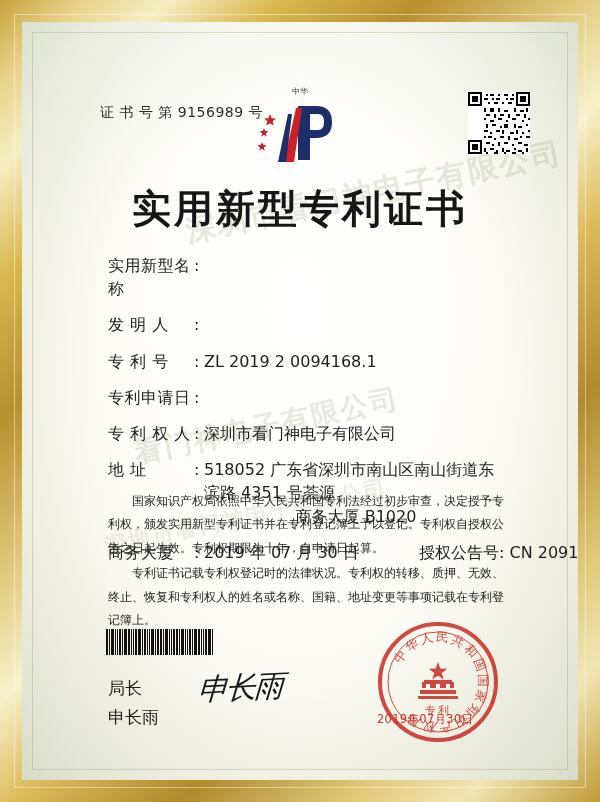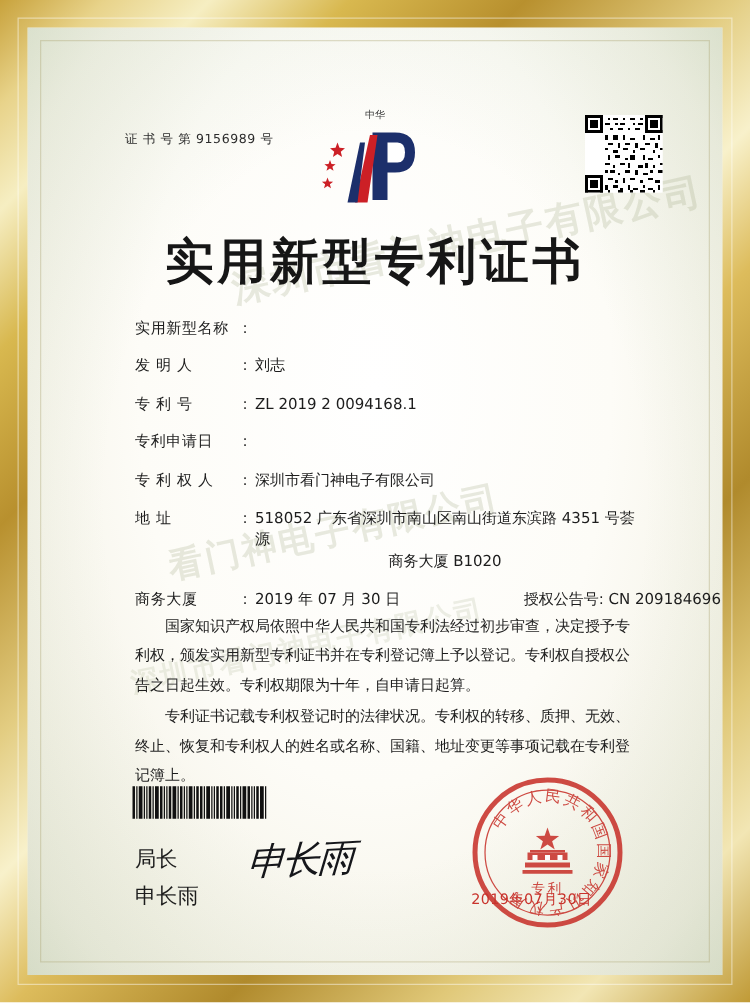--- a/index.html
+++ b/index.html
@@ -79,21 +79,21 @@
   }
   .wm1 { top: 150px; left: 160px; }
   .wm2 { top: 385px; left: 110px; font-size: 28px; }
   .wm3 { top: 480px; left: 80px;  font-size: 22px; color: rgba(150,160,120,0.17); }
 
   
   .cert-no {
     position: absolute;
     left: 78px;
     top: 82px;
-    font-size: 10px;
+    font-size: 14px;
     color: #2b2b2b;
     letter-spacing: 0.5px;
     font-family: "DejaVu Sans", sans-serif;
   }
   .qr {
     position: absolute;
     right: 48px;
     top: 70px;
     width: 62px;
     height: 62px;
@@ -129,21 +129,21 @@
   .fields {
     position: absolute;
     left: 86px;
     top: 232px;
     width: 400px;
   }
   .field-row {
     display: flex;
     align-items: flex-start;
     margin-bottom: 13px;
-    font-size: 12px;
+    font-size: 16px;
     color: #1d1d1d;
     line-height: 1.45;
     font-family: "DejaVu Sans", sans-serif;
   }
   .field-label {
     width: 86px;
     flex: none;
     letter-spacing: 0.5px;
   }
   .field-colon { width: 10px; flex: none; }
@@ -370,21 +370,20 @@
     <div class="fields">
 
       <div class="field-row">
         <div class="field-label">实用新型名称</div>
         <div class="field-colon">:</div>
       </div>
 
       <div class="field-row">
         <div class="field-label">发 明 人</div>
         <div class="field-colon">:</div>
-        <div class="field-value">刘志</div>
       </div>
 
       <div class="field-row">
         <div class="field-label">专 利 号</div>
         <div class="field-colon">:</div>
         <div class="field-value">ZL 2019 2 0094168.1</div>
       </div>
 
       <div class="field-row">
         <div class="field-label">专利申请日</div>

